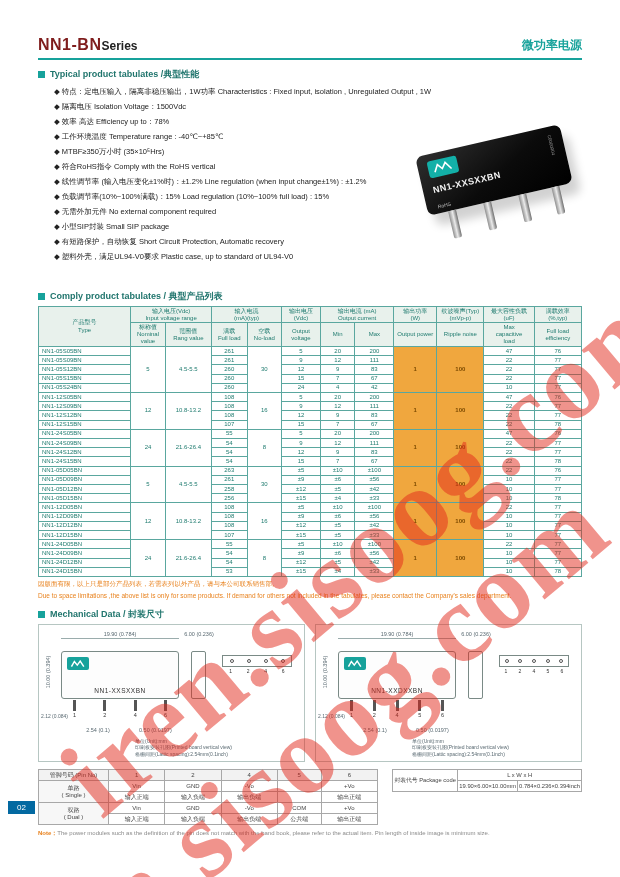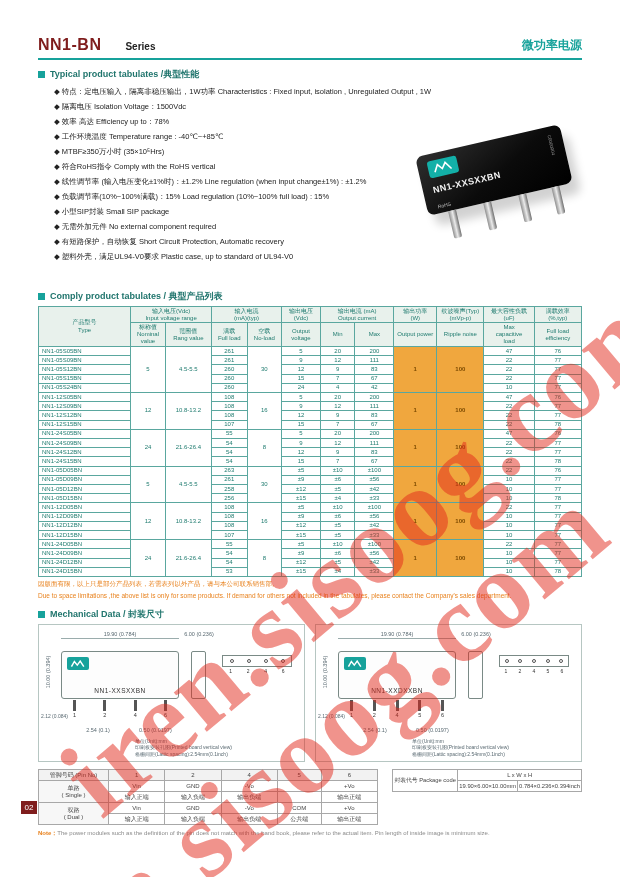--- a/index.html
+++ b/index.html
@@ -5,21 +5,21 @@
   * { margin:0; padding:0; box-sizing:border-box; }
   body { background:#888; }
   .page { position:relative; width:620px; height:877px; background:#fff; margin:0 auto;
           font-family:"Liberation Sans","DejaVu Sans",sans-serif; color:#333; overflow:hidden; }
   .content { position:absolute; inset:0; padding:12px 38px 0 38px; }
 
   
   .hdr { display:flex; align-items:flex-end; justify-content:space-between;
          border-bottom:2px solid #17a29b; padding-bottom:4px; margin-top:24px; }
   .hdr .ttl { font-size:16px; font-weight:bold; color:#7f1d1d; letter-spacing:0.5px; }
-  .hdr .ser { font-size:10px; font-weight:bold; color:#222; margin-left:24px; }
+  .hdr .ser { font-size:12px; font-weight:bold; color:#222; margin-left:0; }
   .hdr .cat { font-size:12px; font-weight:bold; color:#17a29b; }
 
   
   .sec { display:flex; align-items:center; gap:5px; margin-top:8px; margin-bottom:3px; }
   .sec .sq { width:7px; height:7px; background:#17a29b; flex:0 0 auto; }
   .sec .t { font-size:9px; font-weight:bold; color:#20756d; }
 
   
   .features { position:relative; min-height:198px; }
   .fi { font-size:7.5px; line-height:15px; color:#222; margin-left:16px; white-space:nowrap; }
@@ -88,21 +88,21 @@
   .pin td.plab { background:#f7f7f7; }
   table.pkg { border-collapse:collapse; width:190px; margin-left:auto; }
   .pkg td { border:1px solid #a8a8a8; font-size:5.8px; line-height:7px; text-align:center;
             padding:1.5px 1px; color:#444; }
 
   .bnote { font-size:6px; margin-top:4px; line-height:8px; }
   .bnote .bl { color:#e8821e; font-weight:bold; }
   .bnote .bt { color:#8a8a8a; }
 
   
-  .badge { position:absolute; left:21px; top:801px; width:16px; height:13px; background:#7f1d1d;
+  .badge { position:absolute; left:8px; top:801px; width:27px; height:13px; background:#0369a1;
            color:#fff; font-size:8px; display:flex; align-items:center; justify-content:center; }
 
   
   .wm { position:absolute; font-family:"Liberation Serif","DejaVu Serif",serif; font-weight:bold;
         color:#e3291c; opacity:0.5; white-space:nowrap; pointer-events:none; z-index:40;
         letter-spacing:2px; transform-origin:left top; }
   .wm1 { left:36px; top:742px; font-size:112px; transform:rotate(-40deg); }
   .wm2 { left:-34px; top:952px; font-size:112px; transform:rotate(-40deg); }
 </style>
 </head>
@@ -130,22 +130,22 @@
     <div class="features">
       <div>
           <div class="fi">◆ 特点：定电压输入，隔离非稳压输出，1W功率  Characteristics : Fixed input, isolation , Unregulated Output , 1W</div>
           <div class="fi">◆ 隔离电压 Isolation Voltage：1500Vdc</div>
           <div class="fi">◆ 效率 高达 Efficiency up to：78%</div>
           <div class="fi">◆ 工作环境温度 Temperature range : -40℃~+85℃</div>
           <div class="fi">◆ MTBF≥350万小时 (35×10⁵Hrs)</div>
           <div class="fi">◆ 符合RoHS指令 Comply with the RoHS vertical</div>
           <div class="fi">◆ 线性调节率 (输入电压变化±1%时)：±1.2%  Line regulation (when input change±1%) : ±1.2%</div>
           <div class="fi">◆ 负载调节率(10%~100%满载)：15%  Load regulation (10%~100% full load) : 15%</div>
+          <div class="fi">◆ 无需外加元件  No external component required</div>
           <div class="fi">◆ 小型SIP封装  Small SIP package</div>
-          <div class="fi">◆ 无需外加元件  No external component required</div>
           <div class="fi">◆ 有短路保护，自动恢复  Short Circuit Protection, Automatic recovery</div>
           <div class="fi">◆ 塑料外壳，满足UL94-V0要求  Plastic case, up to standard of UL94-V0</div>
         </div>
       <div class="photo">
         <div class="pmod">
           <div class="plogo">
             <svg width="22" height="11" viewBox="0 0 22 11">
                 <path d="M2 9 L6 2 L10 7 L14 1.5 L19 9" stroke="#ffffff" stroke-width="1.6" fill="none"></path>
               </svg>
           </div>

